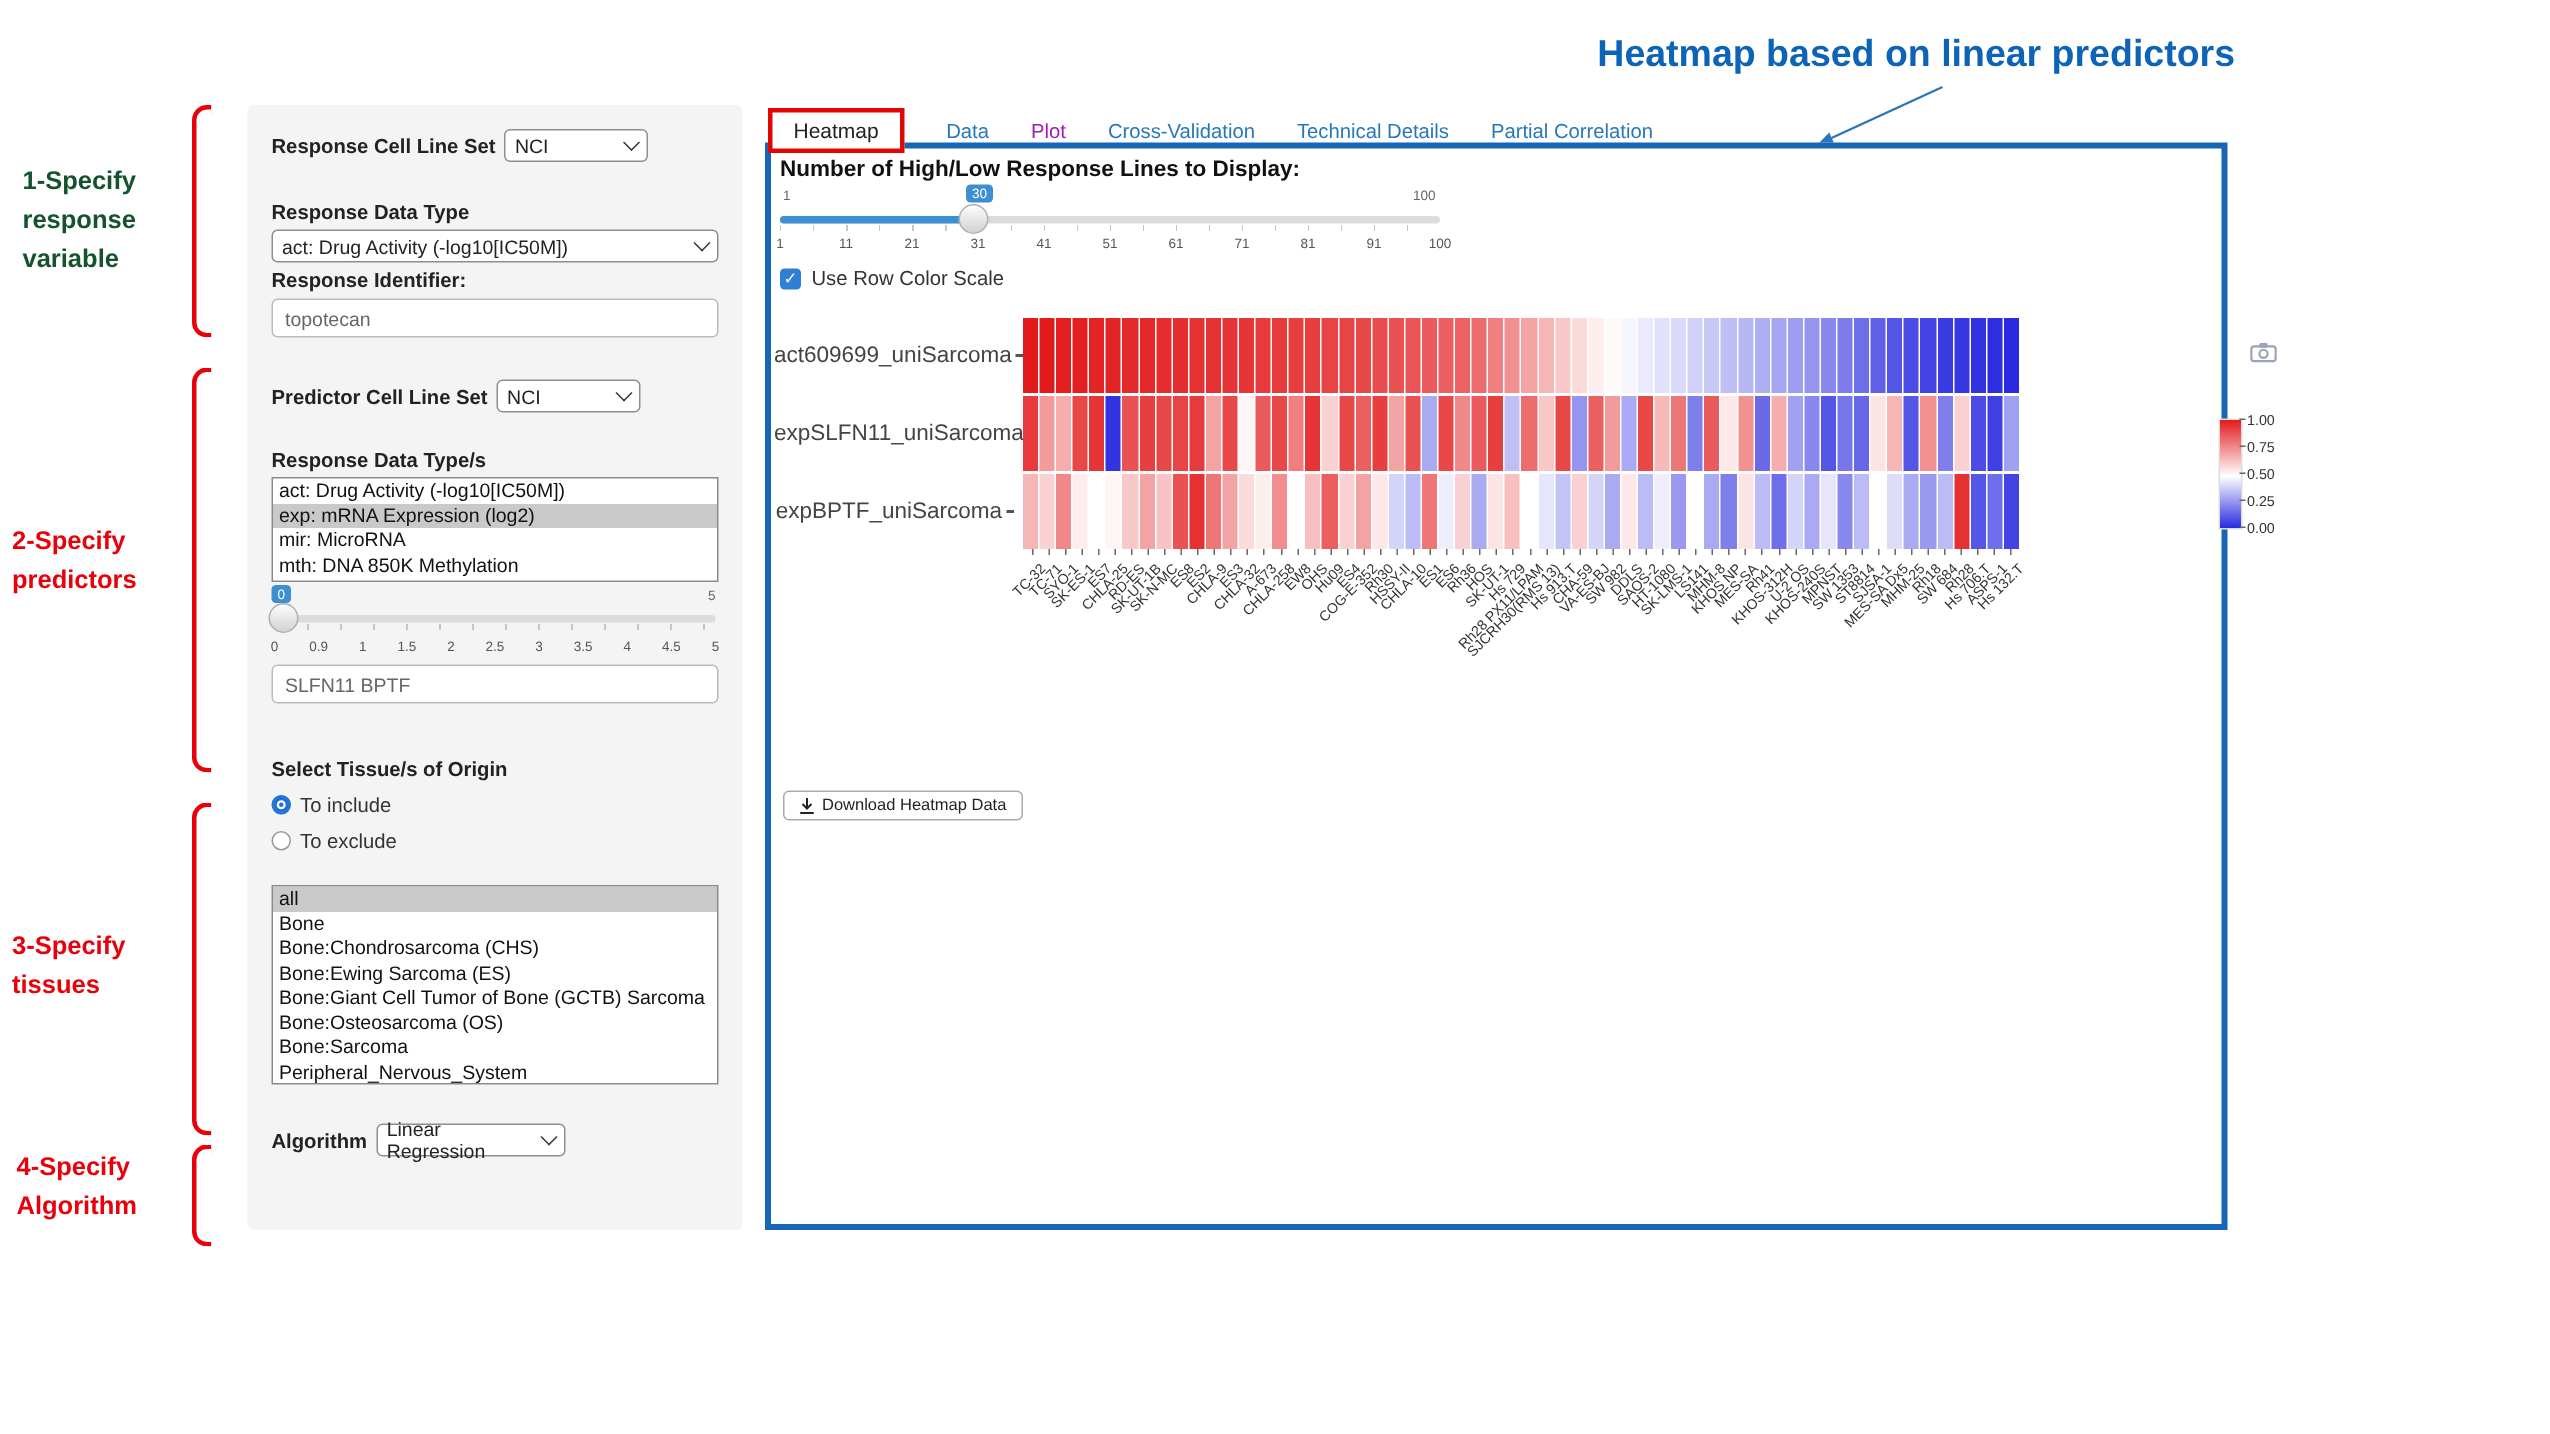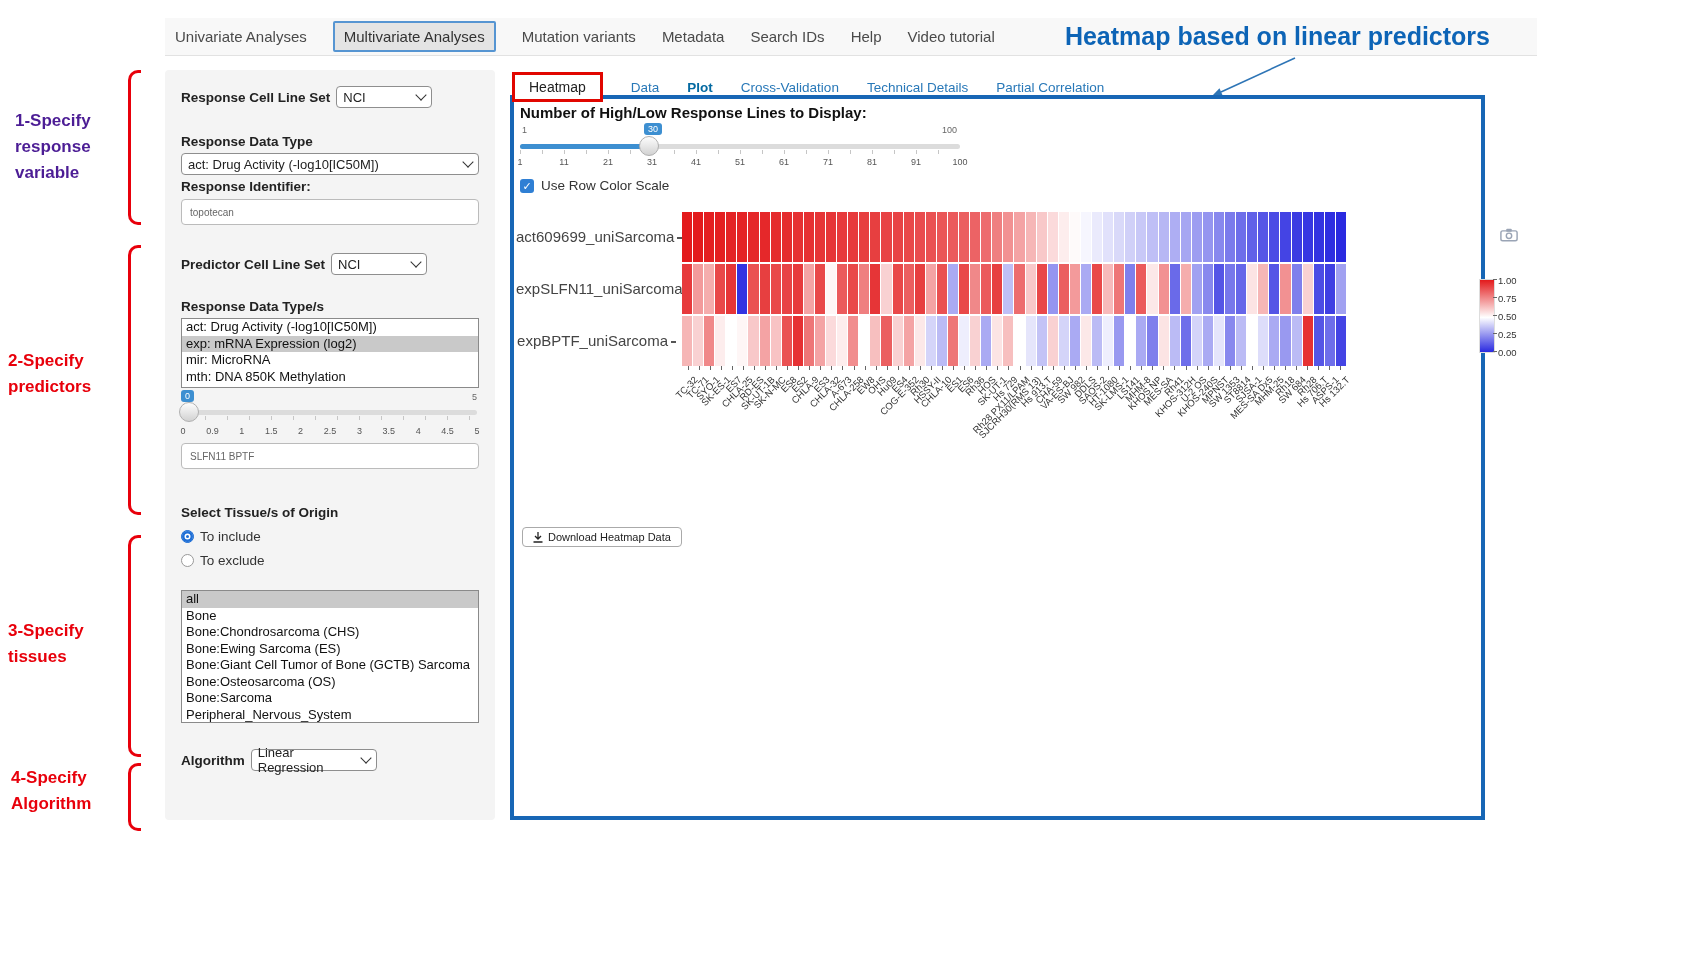--- a/index.html
+++ b/index.html
@@ -21,21 +21,21 @@
 
   
   .panel-form{position:absolute;left:165px;top:70px;width:330px;height:750px;background:#f4f4f4;border-radius:4px;box-sizing:border-box;padding:14px 16px;}
   .flabel{font-weight:bold;font-size:13.5px;color:#222;}
   .frow{display:flex;align-items:center;gap:6px;}
   .sel{display:inline-flex;align-items:center;justify-content:space-between;background:#fff;border:1px solid #8e8e8e;border-radius:4px;height:22px;padding:0 6px;font-size:13px;color:#222;box-sizing:border-box;}
   .chev{width:7px;height:7px;border-right:1.7px solid #333;border-bottom:1.7px solid #333;transform:rotate(45deg);margin-left:8px;margin-top:-4px;flex:none;}
   .listbox{background:#fff;border:1px solid #8a8a8a;font-size:13px;color:#111;overflow:hidden;}
   .opt{padding:0 4px;height:16.5px;line-height:16.5px;white-space:nowrap;}
   .opt.selected{background:#c9c9c9;}
-  .tinput{background:#fff;border:1px solid #bbb;border-radius:4px;height:26px;font-size:10px;color:#666;padding:0 8px;width:100%;box-sizing:border-box;font-family:inherit;}
+  .tinput{background:#fff;border:1px solid #bbb;border-radius:4px;height:26px;font-size:13px;color:#666;padding:0 8px;width:100%;box-sizing:border-box;font-family:inherit;}
 
   
   .slider{position:relative;height:50px;}
   .track{position:absolute;height:5px;background:#dcdcdc;border-radius:3px;}
   .fill{position:absolute;height:5px;background:#3d8fd1;border-radius:3px 0 0 3px;}
   .handle{position:absolute;width:20px;height:20px;border-radius:50%;background:linear-gradient(#fdfdfd,#d2d2d2);border:1px solid #b0b0b0;box-sizing:border-box;}
   .badge{position:absolute;background:#3d8fd1;color:#fff;font-size:9px;padding:1px 4px;border-radius:3px;}
   .tickstrip{position:absolute;height:4px;background:repeating-linear-gradient(90deg,#c6c6c6 0 1px,transparent 1px 22px);}
   .minmax{position:absolute;font-size:9px;color:#666;}
   .ticklabel{position:absolute;transform:translateX(-50%);font-size:9px;color:#555;}
@@ -62,38 +62,29 @@
 
   .radio{width:13px;height:13px;border-radius:50%;box-sizing:border-box;flex:none;}
   .radio.on{background:#1f6fd6;border:1px solid #1f6fd6;box-shadow:inset 0 0 0 2.5px #1f6fd6, inset 0 0 0 4px #fff;}
   .radio.off{background:#fff;border:1px solid #999;}
 </style>
 </head>
 <body>
 
 <div class="stage">
 
-  <div class="nav" id="nav">
-      <div class="nav-item">Univariate Analyses</div>
-      <div class="nav-item active">Multivariate Analyses</div>
-      <div class="nav-item">Mutation variants</div>
-      <div class="nav-item">Metadata</div>
-      <div class="nav-item">Search IDs</div>
-      <div class="nav-item">Help</div>
-      <div class="nav-item">Video tutorial</div>
-    </div>
 
   <div class="heading" id="heading" style="color: rgb(13, 100, 182);">Heatmap based on linear predictors</div>
   <svg class="arrow-svg" id="arrow" width="120" height="52" viewBox="0 0 120 52">
     <line x1="105" y1="8" x2="31" y2="42" stroke="#2e75b6" stroke-width="1.6"></line>
     <polygon points="22,46 29.5,38.3 32.7,45.5" fill="#2e75b6"></polygon>
   </svg>
 
   <div id="steps">
-      <div class="step" style="left: 15px; top: 108px; color: #4c1d95;">
+      <div class="step" style="left: 15px; top: 108px; color: #14532d;">
         <div>1-Specify</div>
         <div>response</div>
         <div>variable</div>
       </div>
       <div class="step" style="left: 8px; top: 348px; color: rgb(232, 0, 11);">
         <div>2-Specify</div>
         <div>predictors</div>
       </div>
       <div class="step" style="left: 8px; top: 618px; color: rgb(232, 0, 11);">
         <div>3-Specify</div>
@@ -194,21 +185,21 @@
       <span class="sel" style="width:126px;">
         <span>Linear Regression</span>
         <span class="chev"></span>
       </span>
     </div>
   </div>
 
   <div class="tabsrow" id="tabs">
       <div class="tab active">Heatmap</div>
       <div class="tab" style="color: rgb(40, 120, 184);">Data</div>
-      <div class="tab" style="color: #0369a1; font-weight: bold;">Plot</div>
+      <div class="tab" style="color: #a21caf;">Plot</div>
       <div class="tab" style="color: rgb(40, 120, 184);">Cross-Validation</div>
       <div class="tab" style="color: rgb(40, 120, 184);">Technical Details</div>
       <div class="tab" style="color: rgb(40, 120, 184);">Partial Correlation</div>
     </div>
 
   <div class="results" id="results" style="border-color: rgb(23, 102, 181);">
     <div class="ptitle">Number of High/Low Response Lines to Display:</div>
 
     <div>
       <span class="minmax" style="left:8px;top:26px;position:absolute;">1</span>

